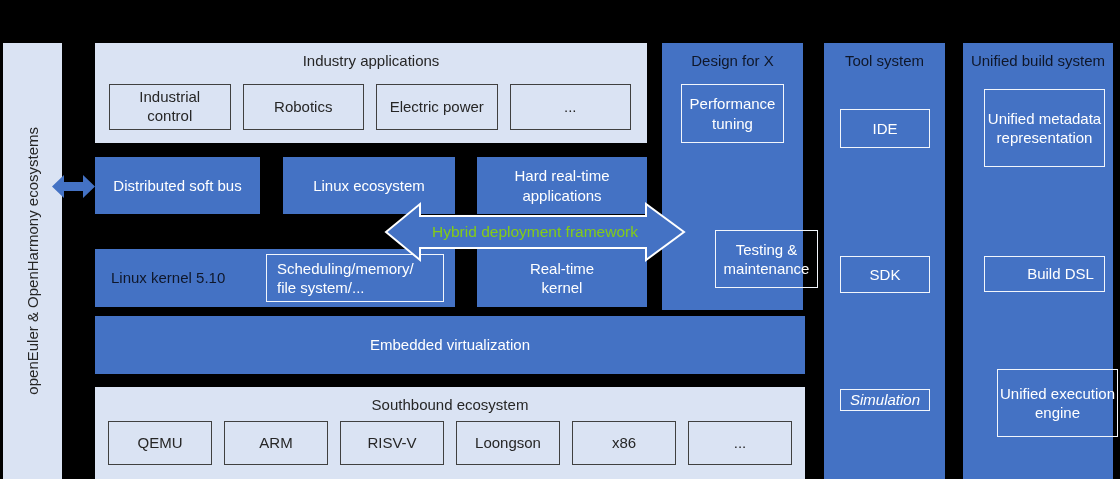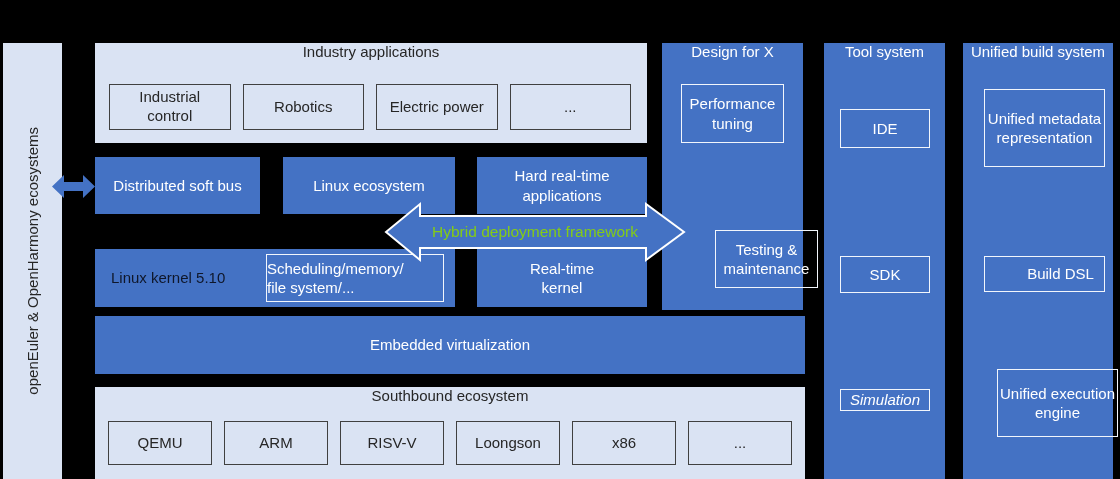--- a/index.html
+++ b/index.html
@@ -16,23 +16,23 @@
     font-family:"Liberation Sans",sans-serif;
     font-size:15px;color:var(--dark-text);
   }
   .abs{position:absolute;}
   .panel-light{background:var(--panel-light);color:var(--dark-text);}
   .box-dark{
     background:var(--accent-blue);color:#fff;
     display:flex;align-items:center;justify-content:center;
     text-align:center;line-height:1.28;white-space:pre-line;
   }
-  .panel-title{display:block;text-align:center;line-height:1.2;}
+  .panel-title{display:block;text-align:center;padding-top:9px;line-height:1.2;}
   .panel-title-light{color:var(--dark-text);}
-  .panel-title-dark{color:#ffffff;}
+  .panel-title-dark{color:#0f172a;}
   .chip-row{position:absolute;display:flex;gap:12px;}
   .chip{
     flex:1;border:1px solid #404040;color:var(--dark-text);
     display:flex;align-items:center;justify-content:center;
     text-align:center;line-height:1.25;white-space:pre-line;
   }
   .box-white-outline{
     position:absolute;border:1.5px solid #f2f6fc;color:#fff;
     display:flex;align-items:center;justify-content:center;
     text-align:center;line-height:1.3;white-space:pre-line;
@@ -41,21 +41,21 @@
   .left-label{
     position:absolute;left:16px;top:0;bottom:0;
     display:flex;align-items:center;color:#0f172a;
   }
   .arrow-svg{color:var(--accent-blue);display:block;}
   .z-top{z-index:5;}
   #hybrid-label{
     left:400px;top:223px;width:270px;text-align:center;
     color:#84cc16;font-size:15.5px;z-index:6;
   }
-  .scheduling-box{justify-content:flex-start;text-align:left;padding-left:0;}
+  .scheduling-box{justify-content:flex-start;text-align:left;padding-left:10px;}
 </style>
 </head>
 <body>
 
 <div id="canvas">
 
   <div class="abs panel-light" style="left:3px;top:43px;width:59px;height:436px;">
     <div style="width:100%;height:100%;display:flex;align-items:center;justify-content:center;">
       <span style="writing-mode:vertical-rl;transform:rotate(180deg);">openEuler &amp; OpenHarmony ecosystems</span>
     </div>

